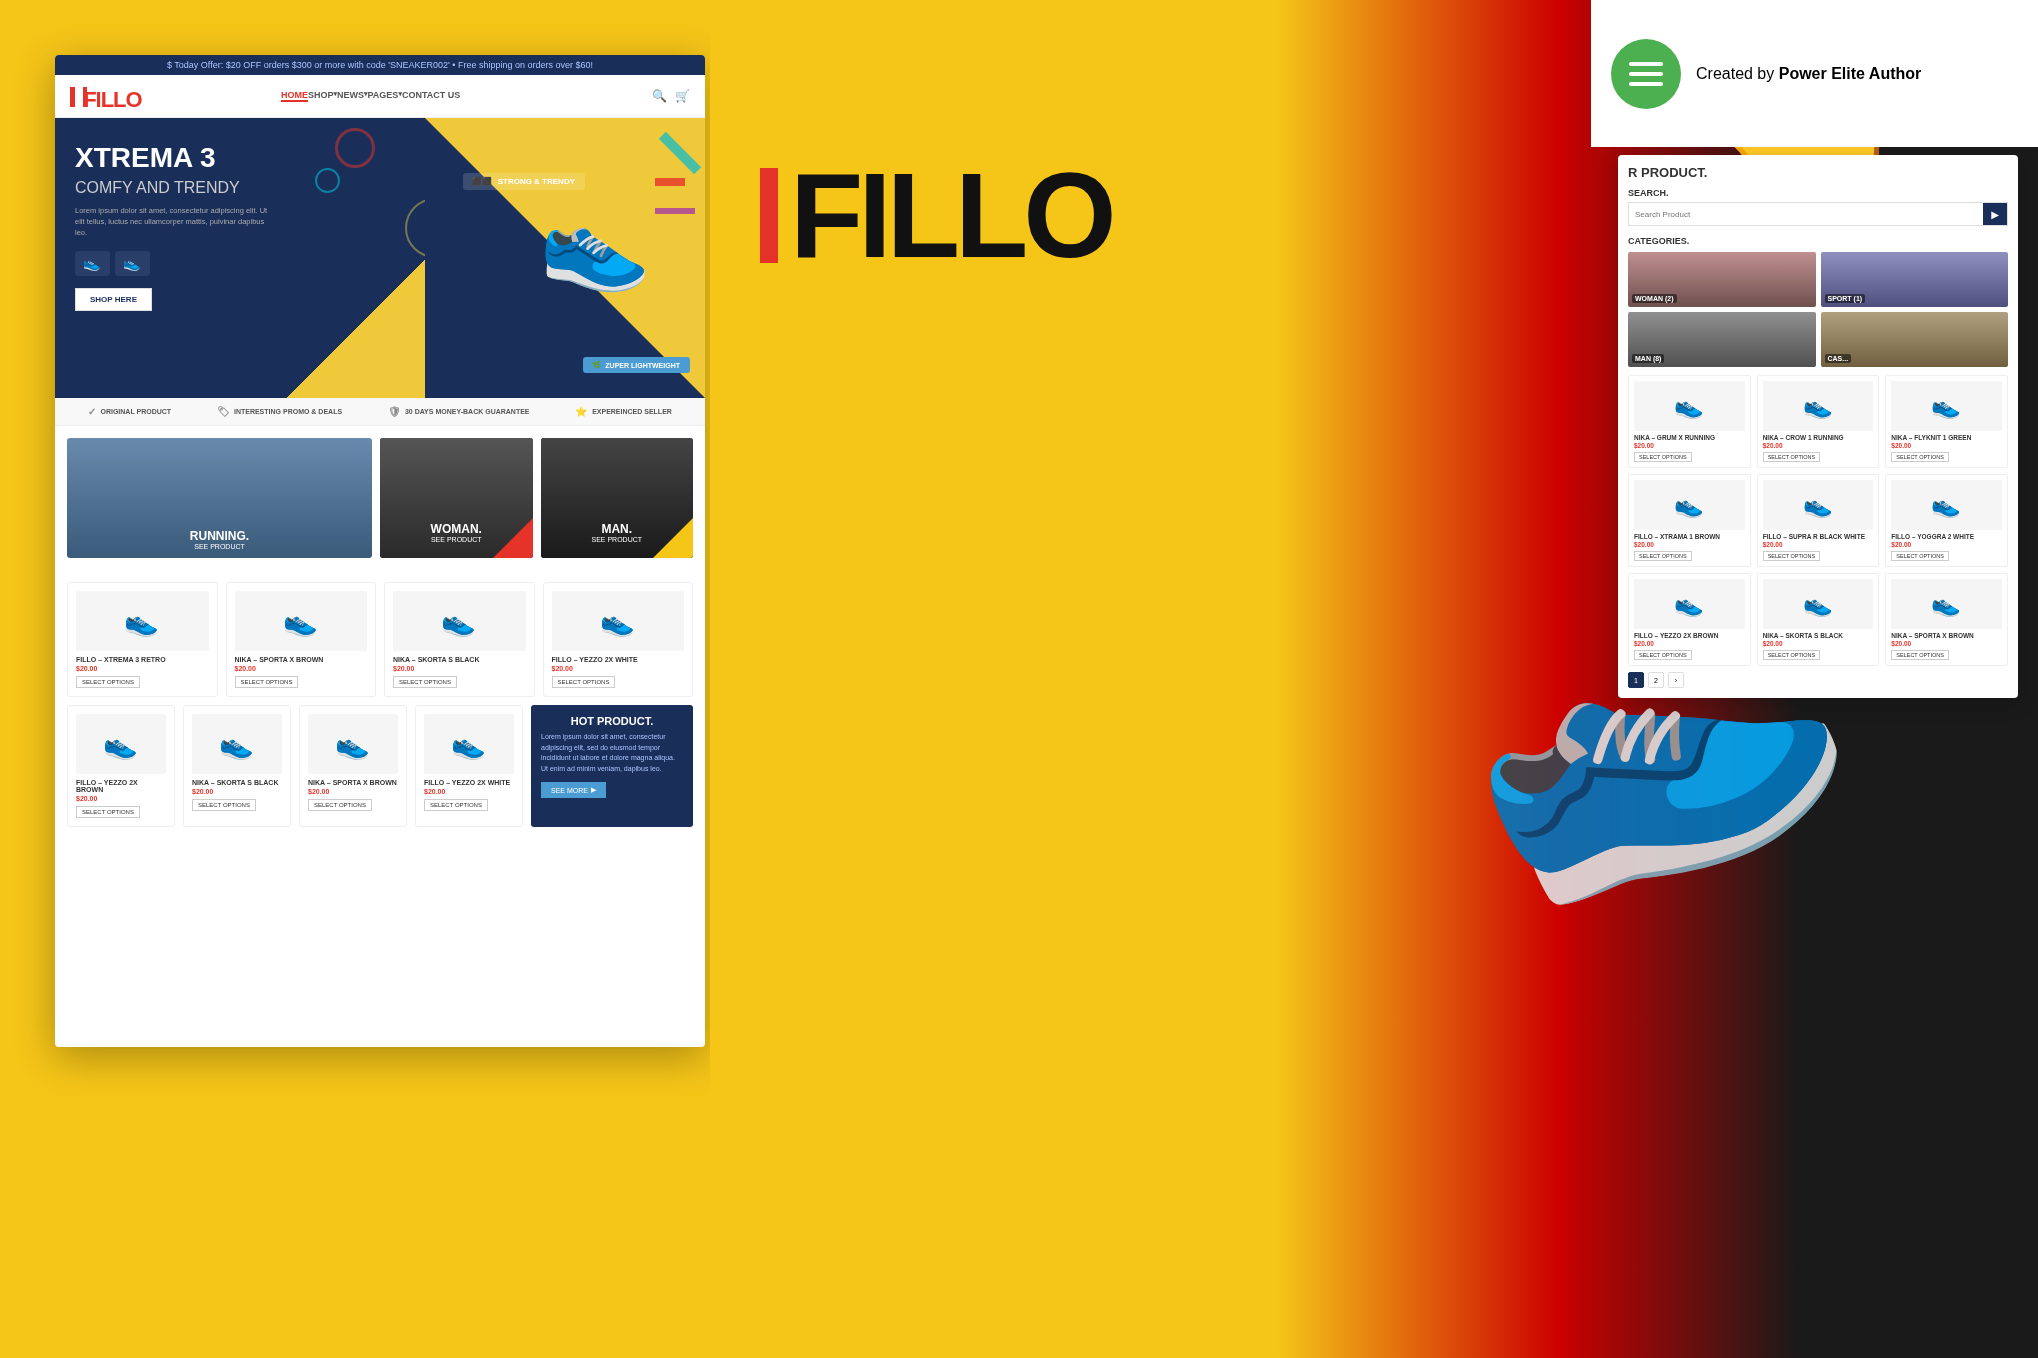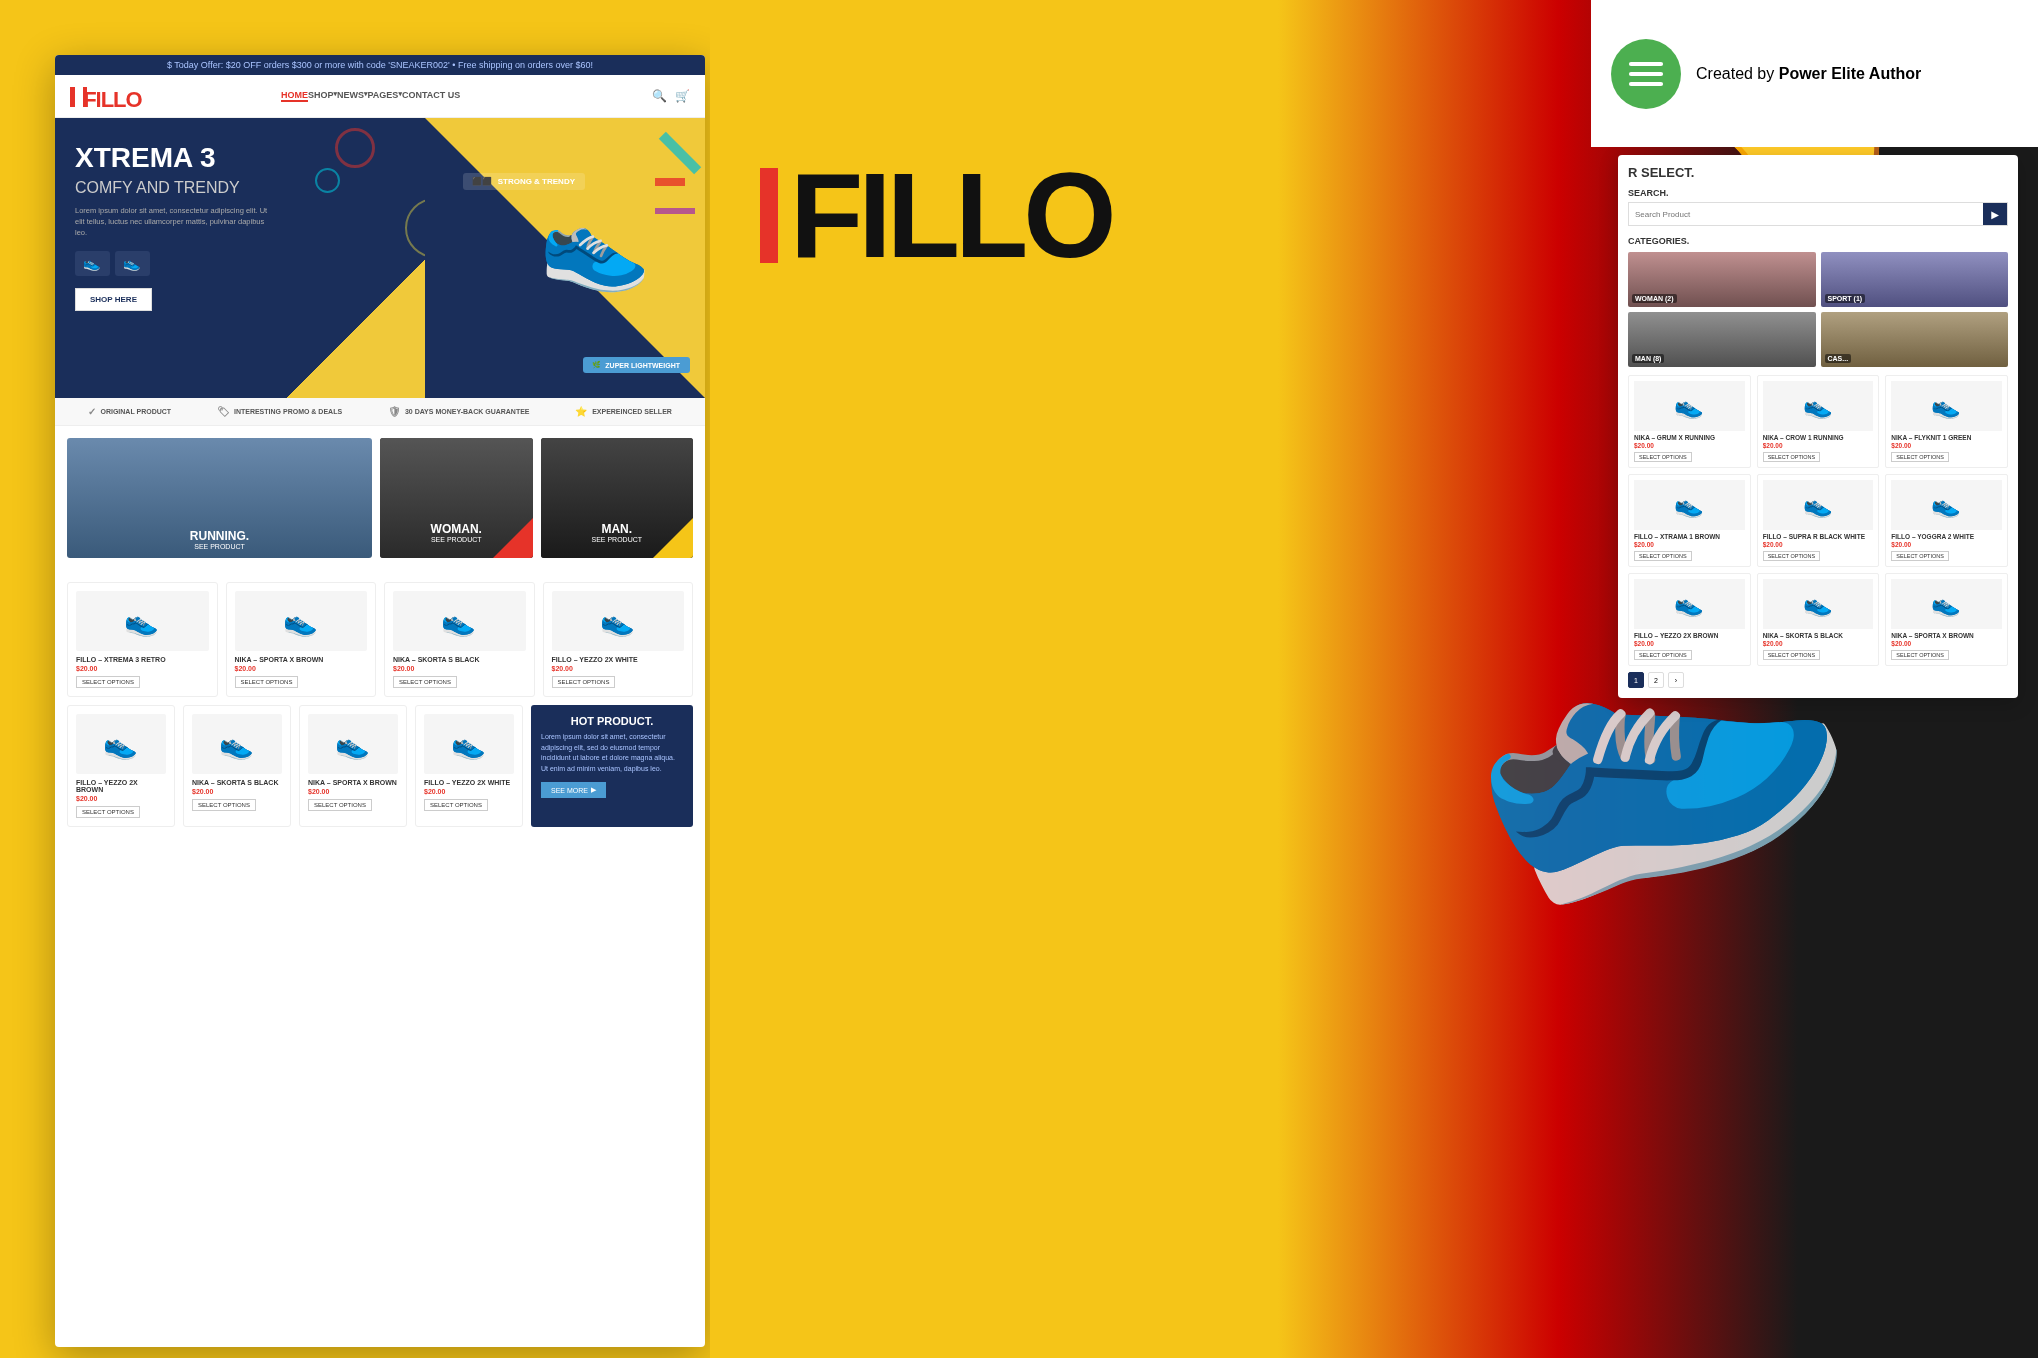--- a/index.html
+++ b/index.html
@@ -24,21 +24,21 @@
       display: flex; align-items: center; justify-content: center;
       flex-shrink: 0;
     }
     .badge-icon svg { width: 40px; height: 40px; fill: white; }
 
     
     .website-mockup {
       position: absolute;
       top: 55px; left: 55px;
       width: 650px;
-      height: 1292px;
+      height: 992px;
       background: white;
       border-radius: 4px;
       overflow: hidden;
       box-shadow: 0 10px 40px rgba(0,0,0,0.3);
     }
 
     
     .mockup-topbar {
       background: #1a2e5a;
       color: #aac4ff;
@@ -644,21 +644,21 @@
   </div>
 
   <div class="fillo-big">
     <span class="fillo-bar"></span>
     <span>FILLO</span>
   </div>
 
 
   <div class="right-product-mockup">
 
-    <div style="font-size:13px;font-weight:900;color:#333;margin-bottom:8px;">R SELECT.</div>
+    <div style="font-size:13px;font-weight:900;color:#333;margin-bottom:8px;">R PRODUCT.</div>
 
     <div class="search-label">SEARCH.</div>
     <div class="search-box">
       <input class="search-input" type="text" placeholder="Search Product" style="">
       <button class="search-btn">▶</button>
     </div>
 
     <div class="categories-label">CATEGORIES.</div>
     <div class="cat-grid">
       <div class="cat-item" style="background:linear-gradient(to bottom,#c09090,#705050);">

